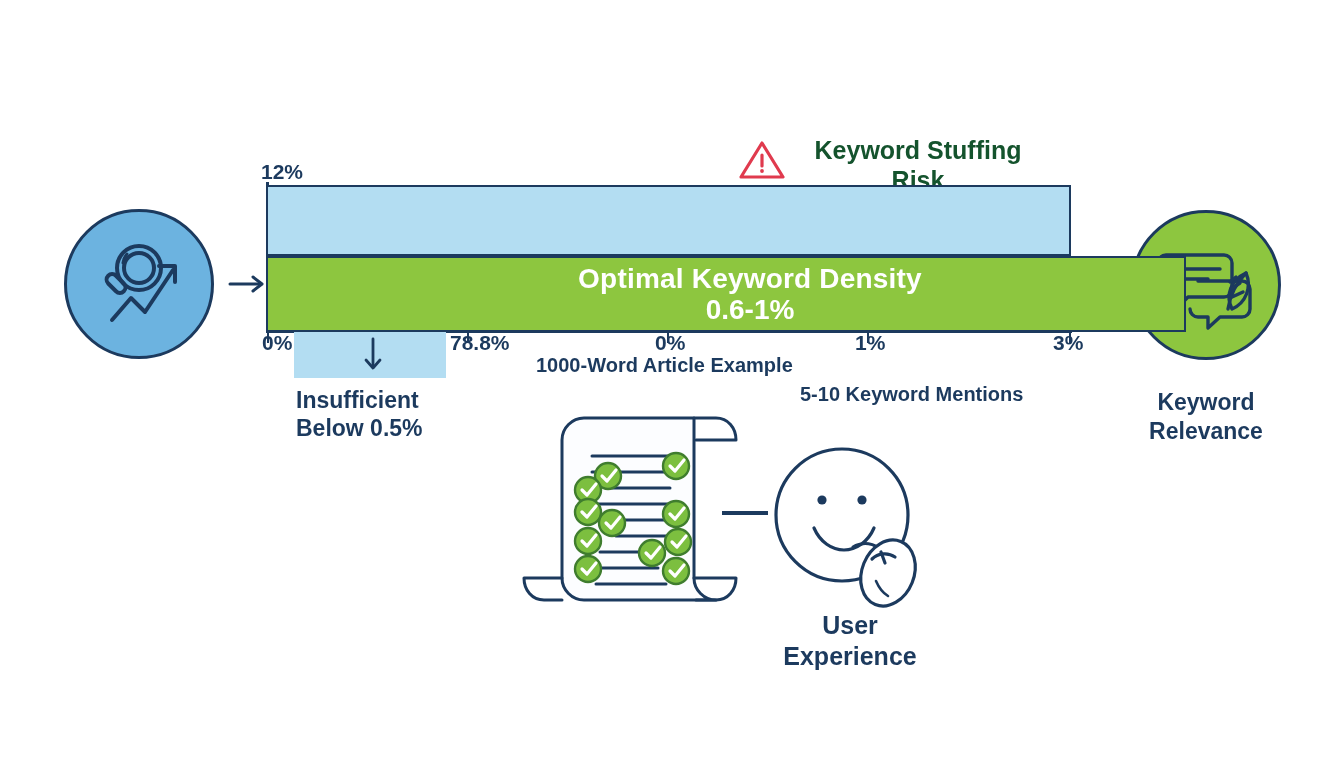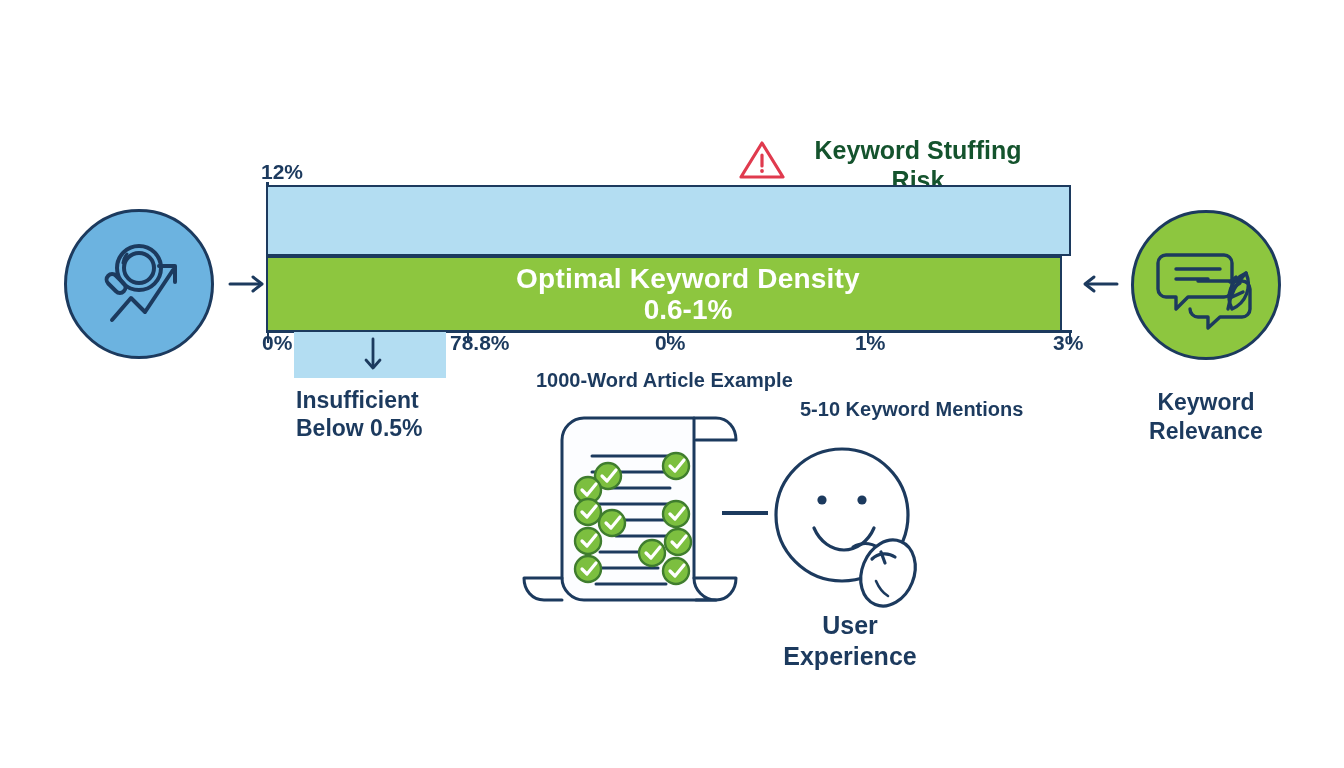--- a/index.html
+++ b/index.html
@@ -58,21 +58,20 @@
     position:absolute;font-weight:bold;font-size:21px;color:#1c3a5e;
   }
   .insuff-band{position:absolute;background:#b3ddf2;}
   .insuff-label{
     position:absolute;font-weight:bold;font-size:23px;line-height:1.22;
     color:#1c3a5e;white-space:pre-line;text-align:left;
   }
   .caption{
     position:absolute;font-weight:bold;font-size:20px;color:#1c3a5e;
     white-space:nowrap;
-    margin-top:15px;
   }
   .risk-title{
     position:absolute;font-weight:bold;font-size:25px;line-height:1.18;
     color:#14532d;text-align:center;white-space:pre-line;
   }
   .bottom-label{
     position:absolute;font-weight:bold;font-size:25px;line-height:1.25;
     color:#1c3a5e;text-align:center;white-space:pre-line;
   }
   svg{display:block;overflow:visible;}
@@ -136,21 +135,21 @@
 Above 2%</div>
 
   <div id="chart" style="left:0;top:0;width:1344px;height:768px;">
 
     <div class="axis-line" style="left:266px;top:182px;width:3px;height:148px;"></div>
 
     <div class="ylabel-top" style="left:261px;top:160px;">12%</div>
 
     <div class="bar-upper" style="left:266px;top:185px;width:805px;height:71px;"></div>
 
-    <div class="bar-lower" style="left:266px;top:256px;width:796px;height:76px;padding-left:48px;">
+    <div class="bar-lower" style="left:266px;top:256px;width:920px;height:76px;padding-left:48px;">
       <span class="b1">Optimal Keyword Density</span>
       <span class="b2">0.6-1%</span>
     </div>
 
     <div class="axis-line" style="left:266px;top:330px;width:806px;height:3px;"></div>
 
     <div class="tick" style="left:267px;top:331px;height:12px;"></div>
     <div class="tick" style="left:467px;top:331px;height:12px;"></div>
     <div class="tick" style="left:667px;top:331px;height:12px;"></div>
     <div class="tick" style="left:867px;top:331px;height:12px;"></div>

